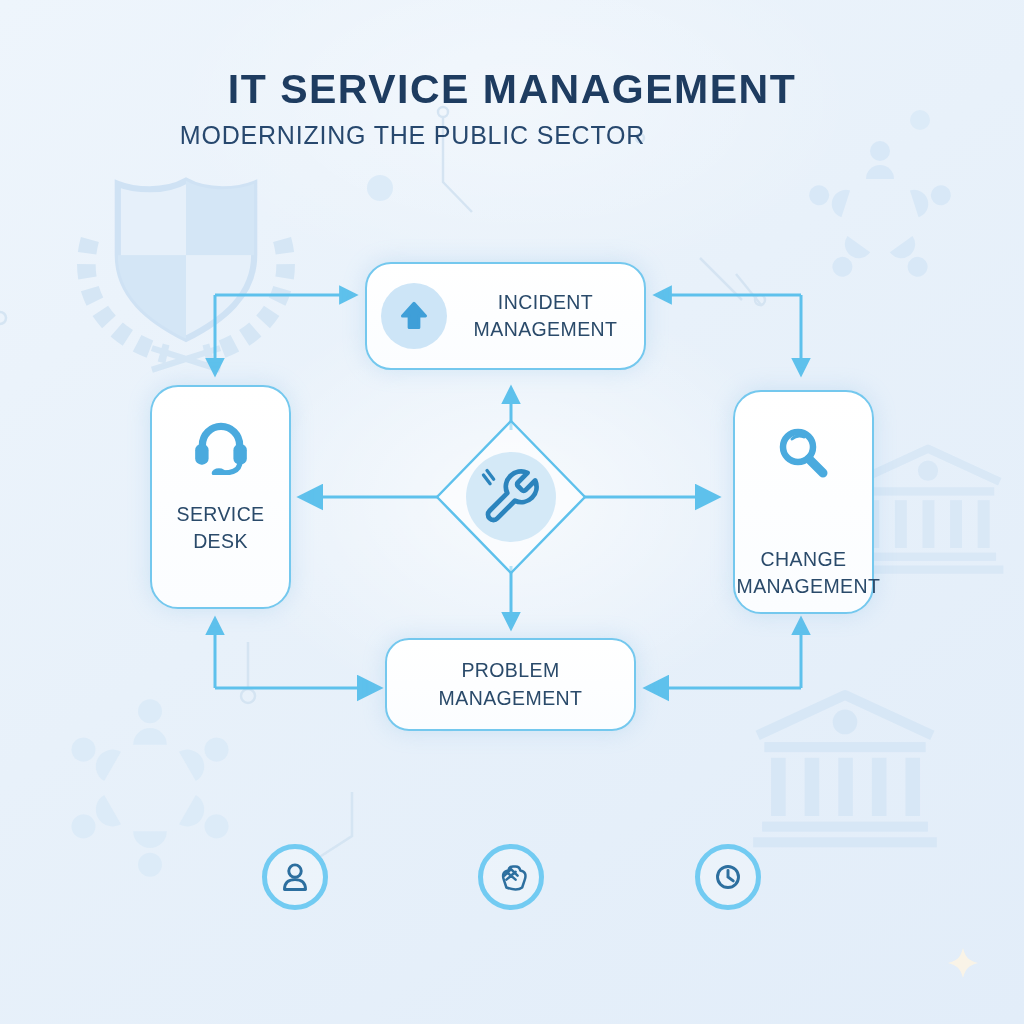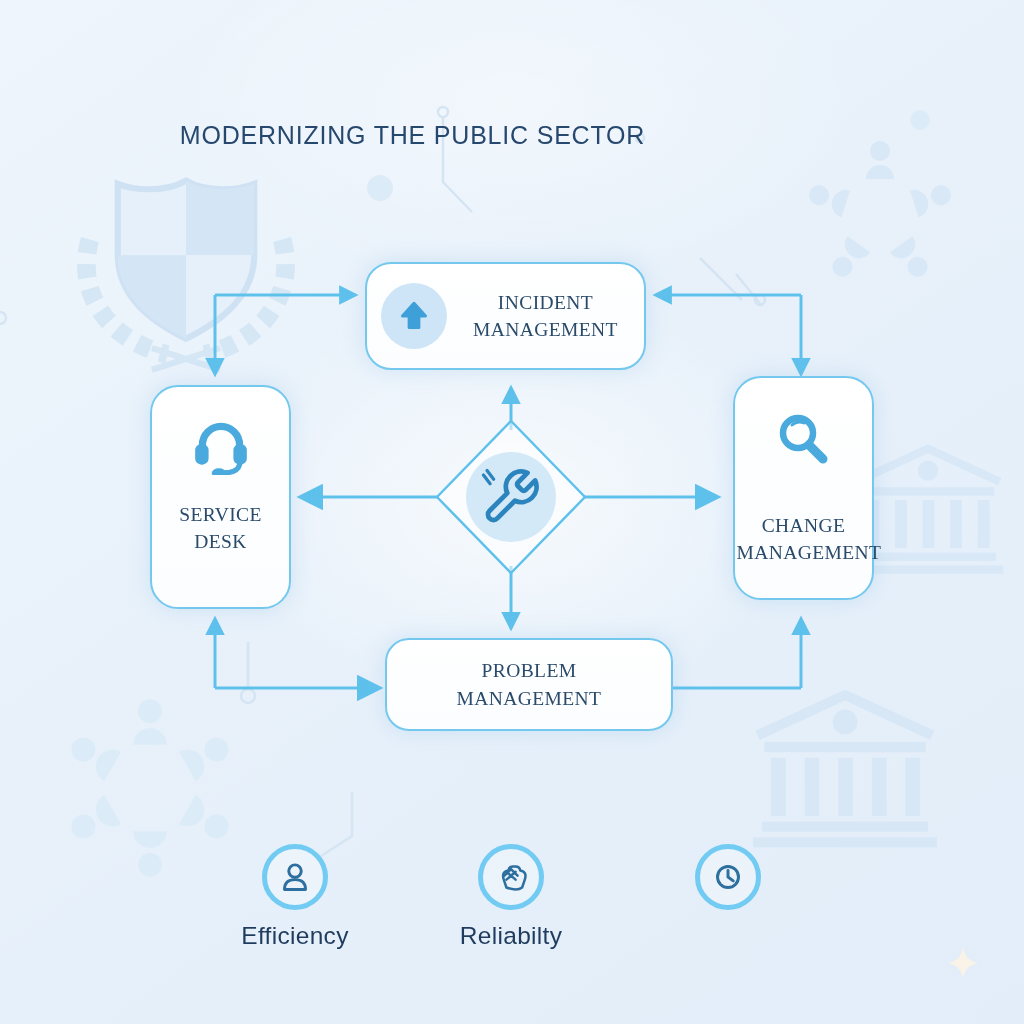--- a/index.html
+++ b/index.html
@@ -22,40 +22,40 @@
   }
   .subtitle{
     position:absolute;left:0;top:121px;width:825px;text-align:center;
     font-size:25px;font-weight:400;letter-spacing:.8px;color:#27486e;
   }
 
   
   .node{
     position:absolute;background:linear-gradient(180deg,#ffffff 0%,#fbfdff 100%);
     border:2px solid #74c8ee;box-shadow:0 0 22px rgba(130,185,230,.28);
-    display:flex;align-items:center;font-family:Liberation Serif, serif;
+    display:flex;align-items:center;
   }
   .node-label{
     color:#2a4a6a;font-size:19.5px;line-height:1.4;letter-spacing:.4px;
     text-align:center;font-weight:400;
   }
   #box-incident{left:365px;top:262px;width:281px;height:108px;border-radius:26px;flex-direction:row;}
   #box-incident .icon-circle{
     width:66px;height:66px;border-radius:50%;background:#cde5f7;flex:0 0 auto;
     margin-left:14px;display:flex;align-items:center;justify-content:center;
   }
   #box-incident .node-label{flex:1;padding:0 12px;}
   #box-service,#box-change{width:141px;height:224px;border-radius:28px;flex-direction:column;align-items:center;}
   #box-service{left:150px;top:385px;}
-  #box-change{left:733px;top:376px;}
+  #box-change{left:733px;top:390px;gap:20px;}
   #box-service .node-icon{margin-top:26px;}
   #box-change .node-icon{margin-top:30px;}
   #box-service .node-label{margin-top:26px;width:112px;}
   #box-change .node-label{margin-top:40px;width:134px;}
-  #box-problem{left:385px;top:638px;width:288px;height:93px;border-radius:24px;justify-content:center;}
+  #box-problem{left:385px;top:638px;width:251px;height:93px;border-radius:24px;justify-content:center;}
   #box-problem .node-label{width:170px;}
 
   
   .benefit-ring{
     position:absolute;width:66px;height:66px;border-radius:50%;
     border:5px solid #72cbf2;display:flex;align-items:center;justify-content:center;
     background:rgba(255,255,255,.25);
   }
   .benefit-label{
     position:absolute;top:922px;width:240px;text-align:center;
@@ -183,20 +183,21 @@
       <circle cx="511" cy="497" r="45" fill="#cee6f6" opacity="0.88"></circle>
 
       <g transform="translate(511,497) scale(2.55) translate(-12,-12)" stroke="#2b84bd" stroke-width="1.9" fill="none" stroke-linecap="round" stroke-linejoin="round">
         <path d="M14.7 6.3a1 1 0 0 0 0 1.4l1.6 1.6a1 1 0 0 0 1.4 0l3.77-3.77a6 6 0 0 1-7.94 7.94l-6.91 6.91a2.12 2.12 0 0 1-3-3l6.91-6.91a6 6 0 0 1 7.94-7.94l-3.76 3.76z"></path>
         <path d="M2.6,1.6 L5.2,5.0" stroke-width="1.3"></path>
         <path d="M1.2,3.4 L3.8,6.8" stroke-width="1.3"></path>
       </g>
     </g>
   </svg>
 
+  <div class="title">IT SERVICE MANAGEMENT</div>
   <div class="subtitle">MODERNIZING THE PUBLIC SECTOR</div>
 
   <div class="node" id="box-incident" style="z-index:2">
     <div class="icon-circle">
       <svg width="40" height="40" viewBox="0 0 66 66">
         <path d="M33,12 L52,33 H41 V52 H25 V33 H14 Z" fill="#3f9fd8" stroke="#3f9fd8" stroke-width="5" stroke-linejoin="round"></path>
       </svg>
     </div>
     <div class="node-label">INCIDENT MANAGEMENT</div>
   </div>
@@ -226,31 +227,29 @@
   </div>
 
   <div class="benefit-ring" style="left:262px;top:844px;z-index:2">
     <svg width="42" height="42" viewBox="0 0 64 64">
       <g stroke="#2d6f9f" stroke-width="4.5" fill="none" stroke-linejoin="round">
         <circle cx="32" cy="23" r="9.5"></circle>
         <path d="M16,51 q0,-15 16,-15 q16,0 16,15 z"></path>
       </g>
     </svg>
   </div>
-  <div class="benefit-label" style="left:175px">Efficiency</div>
 
   <div class="benefit-ring" style="left:478px;top:844px;z-index:2">
     <svg width="42" height="42" viewBox="0 0 64 64">
       <g stroke="#2d6f9f" stroke-width="3.8" fill="none" stroke-linejoin="round" stroke-linecap="round">
         <path d="M21,36 q-4,-12 7,-14 q1,-7 9,-6 q8,-1 9,6 q11,2 7,14 l-4,12 q-8,6 -24,0 z"></path>
         <path d="M25,24 l14,12 M39,24 l-14,12 M32,20 l10,10 M32,20 l-10,10"></path>
       </g>
     </svg>
   </div>
-  <div class="benefit-label" style="left:391px">Reliabilty</div>
 
   <div class="benefit-ring" style="left:695px;top:844px;z-index:2">
     <svg width="42" height="42" viewBox="0 0 64 64">
       <g stroke="#2d6f9f" stroke-width="4.5" fill="none" stroke-linecap="round">
         <circle cx="32" cy="32" r="16"></circle>
         <path d="M32,22 v10 l8,6"></path>
       </g>
     </svg>
   </div>
 

